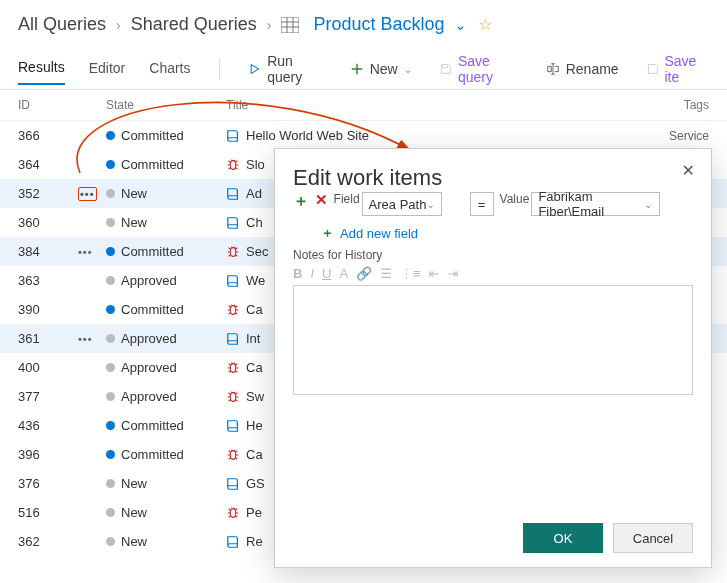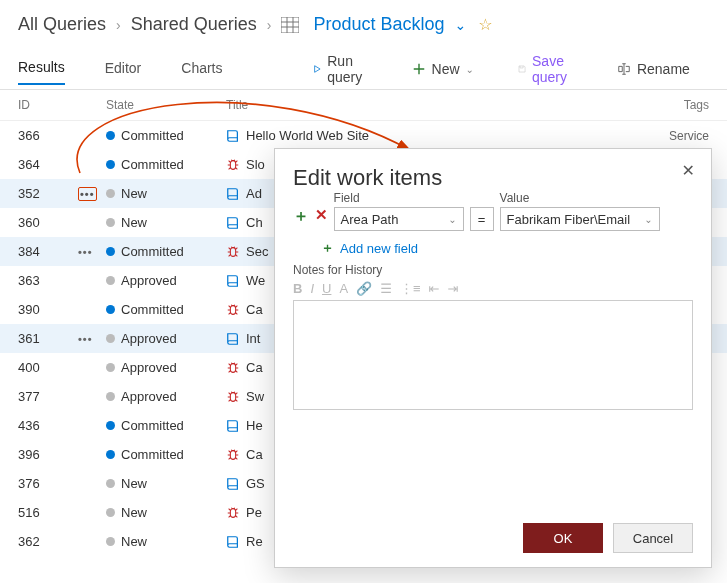--- a/index.html
+++ b/index.html
@@ -2,21 +2,21 @@
 <html><head>
 <meta charset="utf-8">
 <style>
   *{box-sizing:border-box;margin:0;padding:0;font-family:"Segoe UI",Arial,sans-serif}
   body{background:#fff;color:#333;font-size:13px;position:relative;width:727px;height:583px;overflow:hidden}
   .breadcrumb{display:flex;align-items:center;gap:10px;padding:14px 18px 4px;font-size:18px;color:#444;font-weight:300}
   .breadcrumb .chev{color:#999;font-size:14px}
   .breadcrumb .iconq{display:inline-flex;align-items:center;margin-right:4px}
   .breadcrumb .current{color:#0078d4}
   .breadcrumb .fav{color:#d8a830;font-size:16px;margin-left:2px}
-  .tabs{display:flex;align-items:center;border-bottom:1px solid #e0e0e0;padding:10px 18px 0;gap:40px;font-size:14px}
+  .tabs{display:flex;align-items:center;border-bottom:1px solid #e0e0e0;padding:10px 18px 0;gap:24px;font-size:14px}
   .tabs .tab{padding:6px 0 8px;color:#555;cursor:pointer}
   .tabs .tab.active{color:#222;border-bottom:2px solid #0078d4;font-weight:400}
   .tabs .sep{width:1px;height:22px;background:#ddd;margin:0 4px}
   .tabs .tbtn{display:flex;align-items:center;gap:6px;color:#444;padding:4px 2px;cursor:pointer}
   .tabs .tbtn.disabled{color:#8b5cf6}
   .tabs .tbtn svg{width:14px;height:14px}
   .headrow{display:flex;padding:8px 18px;border-bottom:1px solid #eee;color:#777;font-size:12px}
   .col-id{width:60px}
   .col-more{width:28px}
   .col-state{width:120px;display:flex;align-items:center;gap:6px}
@@ -32,34 +32,34 @@
   .statedot.grey{background:#bbb}
   .titleicon{width:14px;height:14px;display:inline-block;flex-shrink:0}
   .tag{font-size:12px;color:#666}
   .dialog{position:absolute;left:274px;top:148px;width:438px;height:420px;background:#fff;border:1px solid #ccc;box-shadow:0 8px 30px rgba(0,0,0,.18);padding:16px 18px 14px}
   .dialog .close{position:absolute;right:10px;top:10px;font-size:16px;color:#555;cursor:pointer;padding:2px 6px}
   .dialog h2{font-size:22px;font-weight:300;color:#333;}
   .dialog .fieldrow{display:flex;align-items:flex-end;gap:6px;margin-bottom:8px}
   .dialog .addrm{display:flex;gap:6px;padding-bottom:4px}
   .dialog .addrm .plus{color:#2e7d32;font-weight:bold;font-size:16px;cursor:pointer}
   .dialog .addrm .x{color:#c62828;font-weight:bold;font-size:15px;cursor:pointer}
-  .dialog .fld{display:flex;flex-direction:column;gap:2px}
+  .dialog .fld{display:flex;flex-direction:row;gap:2px}
   .dialog .fld label{font-size:12px;color:#555}
   .dialog .fld .sel{border:1px solid #bbb;height:24px;padding:5px 6px;font-size:13px;display:flex;align-items:center;justify-content:space-between;background:#fff}
   .dialog .fld .sel .arr{color:#888;font-size:10px}
   .dialog .opbox{border:1px solid #bbb;height:24px;width:24px;display:flex;align-items:center;justify-content:center;margin-bottom:0}
   .dialog .addlink{color:#0078d4;font-size:13px;display:flex;align-items:center;gap:6px;margin:6px 0 2px 28px;cursor:pointer}
   .dialog .addlink .plus{color:#2e7d32;font-weight:bold}
   .dialog .noteslbl{font-size:12px;color:#555;margin:6px 0 2px 0}
   .dialog .fmtbar{display:flex;gap:8px;align-items:center;color:#bbb;font-size:13px;padding:2px 0 4px}
   .dialog .fmtbar span{cursor:pointer}
   .dialog .notesbox{border:1px solid #ccc;height:110px;background:#fff}
   .dialog .btns{position:absolute;right:18px;bottom:14px;display:flex;gap:10px}
   .dialog .btn{min-width:80px;height:30px;display:flex;align-items:center;justify-content:center;font-size:13px;cursor:pointer}
-  .dialog .btn.primary{background:#7f1d1d;color:#fff}
+  .dialog .btn.primary{background:#0f766e;color:#fff}
   .dialog .btn.secondary{background:#f0f0f0;color:#333;border:1px solid #ccc}
   .annot-arrow{position:absolute;left:60px;top:78px;pointer-events:none}
 </style>
 </head>
 <body>
 
 <div class="breadcrumb">
   <span>All Queries</span>
   <span class="chev">›</span>
   <span>Shared Queries</span>

